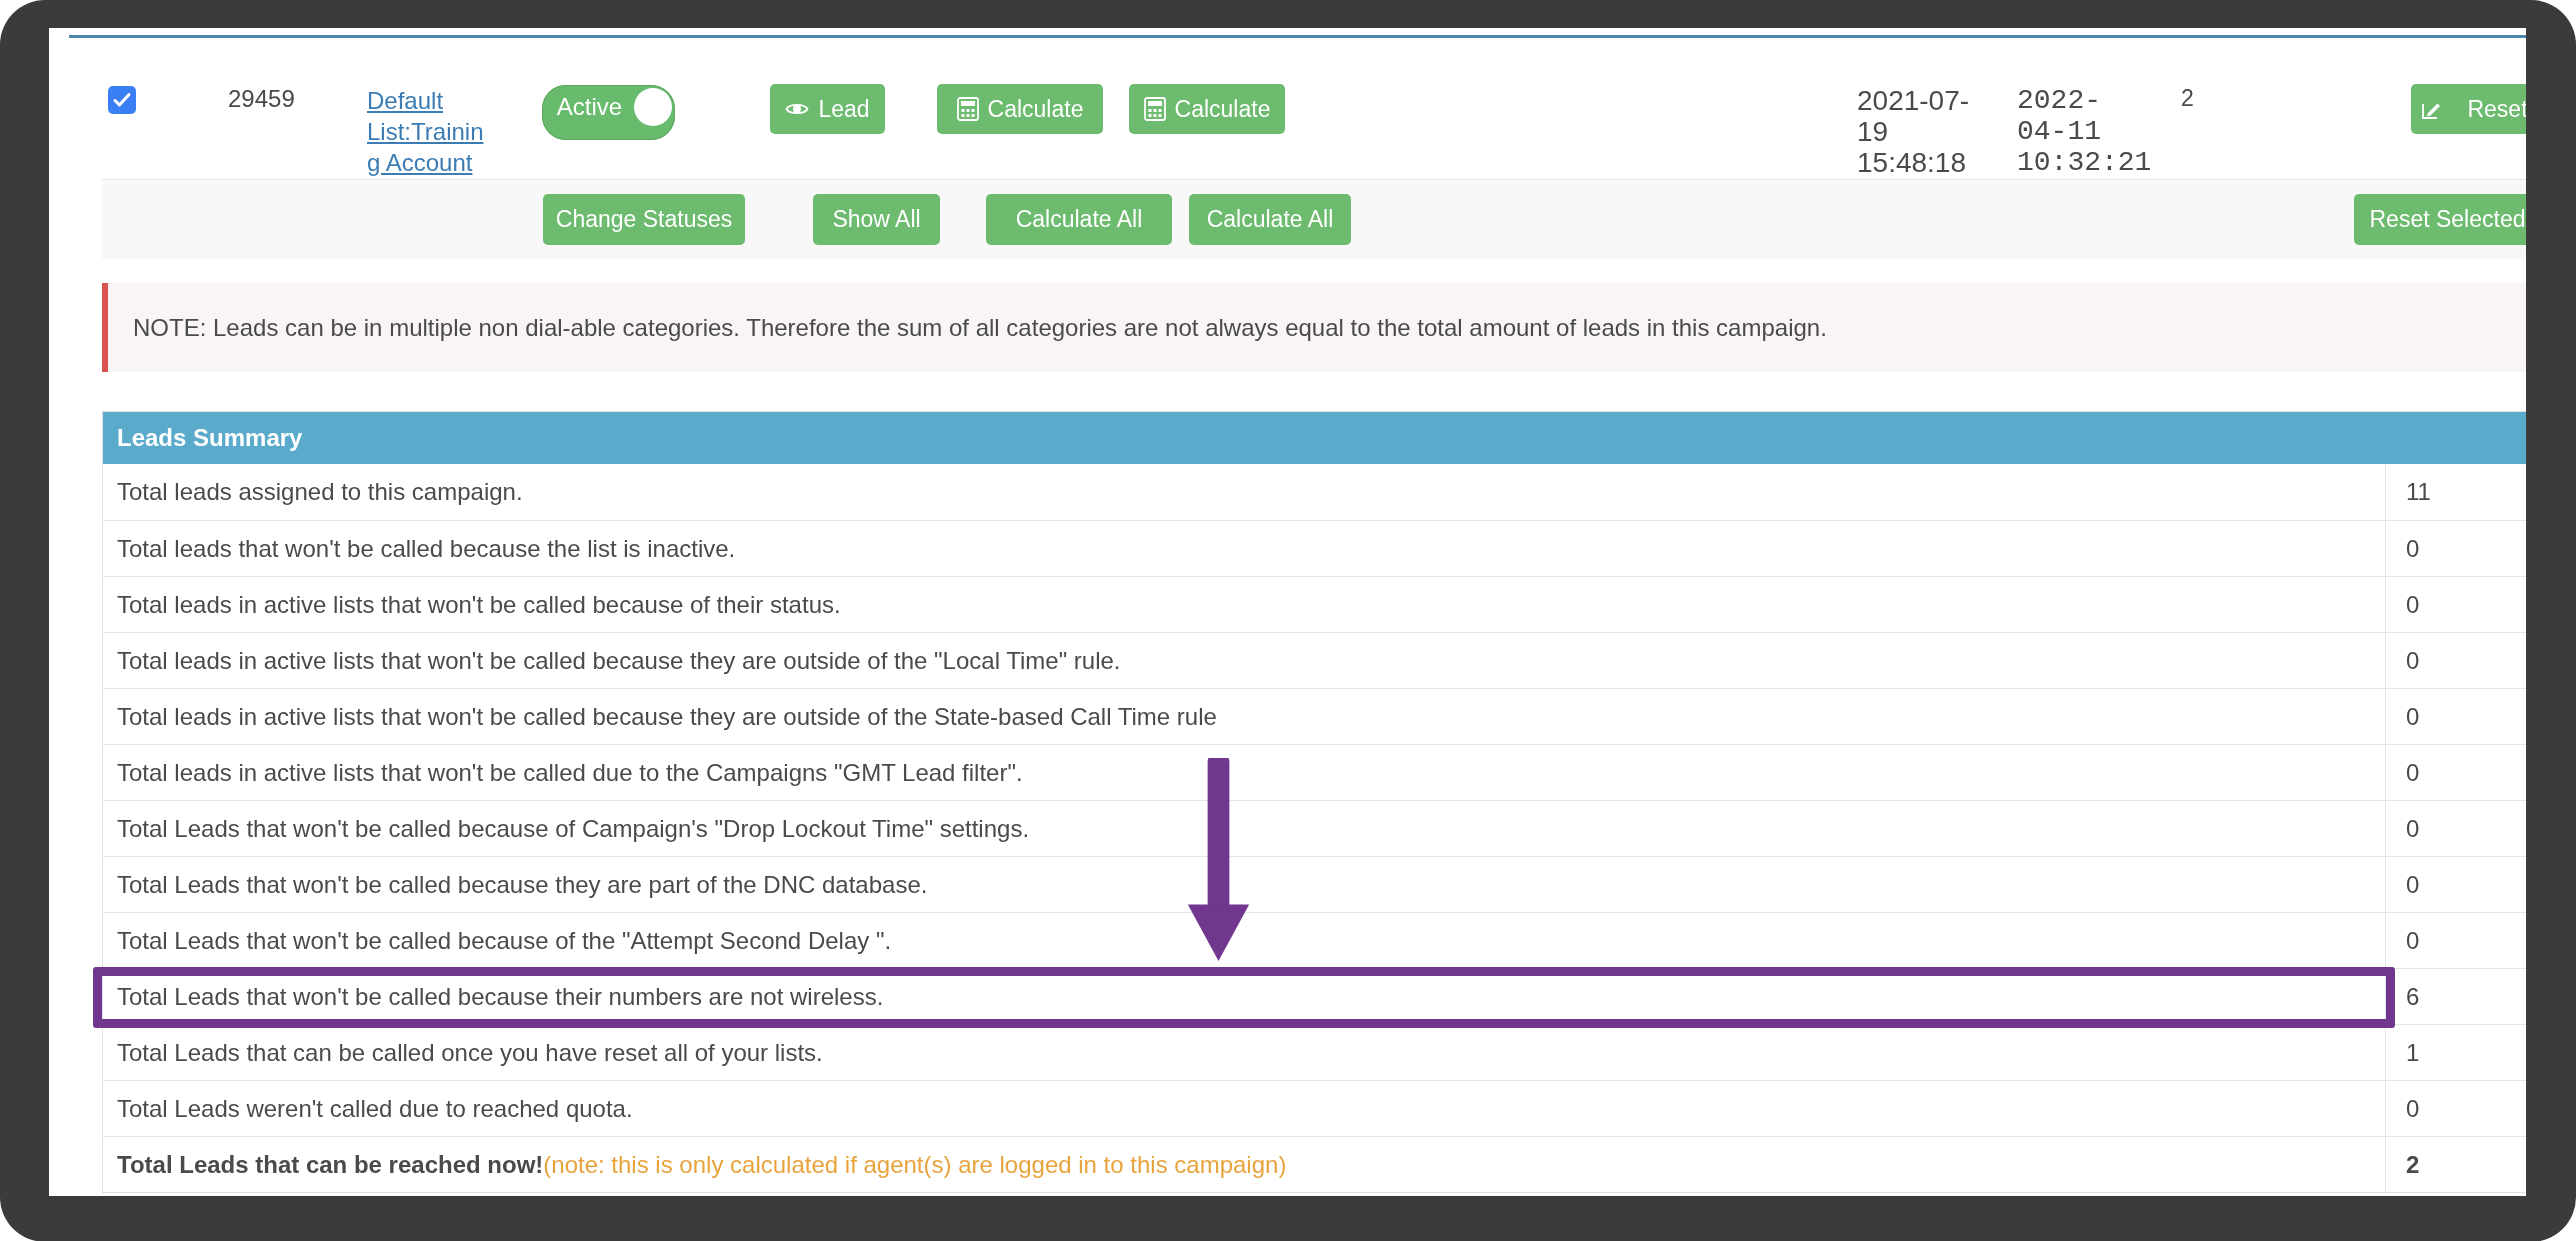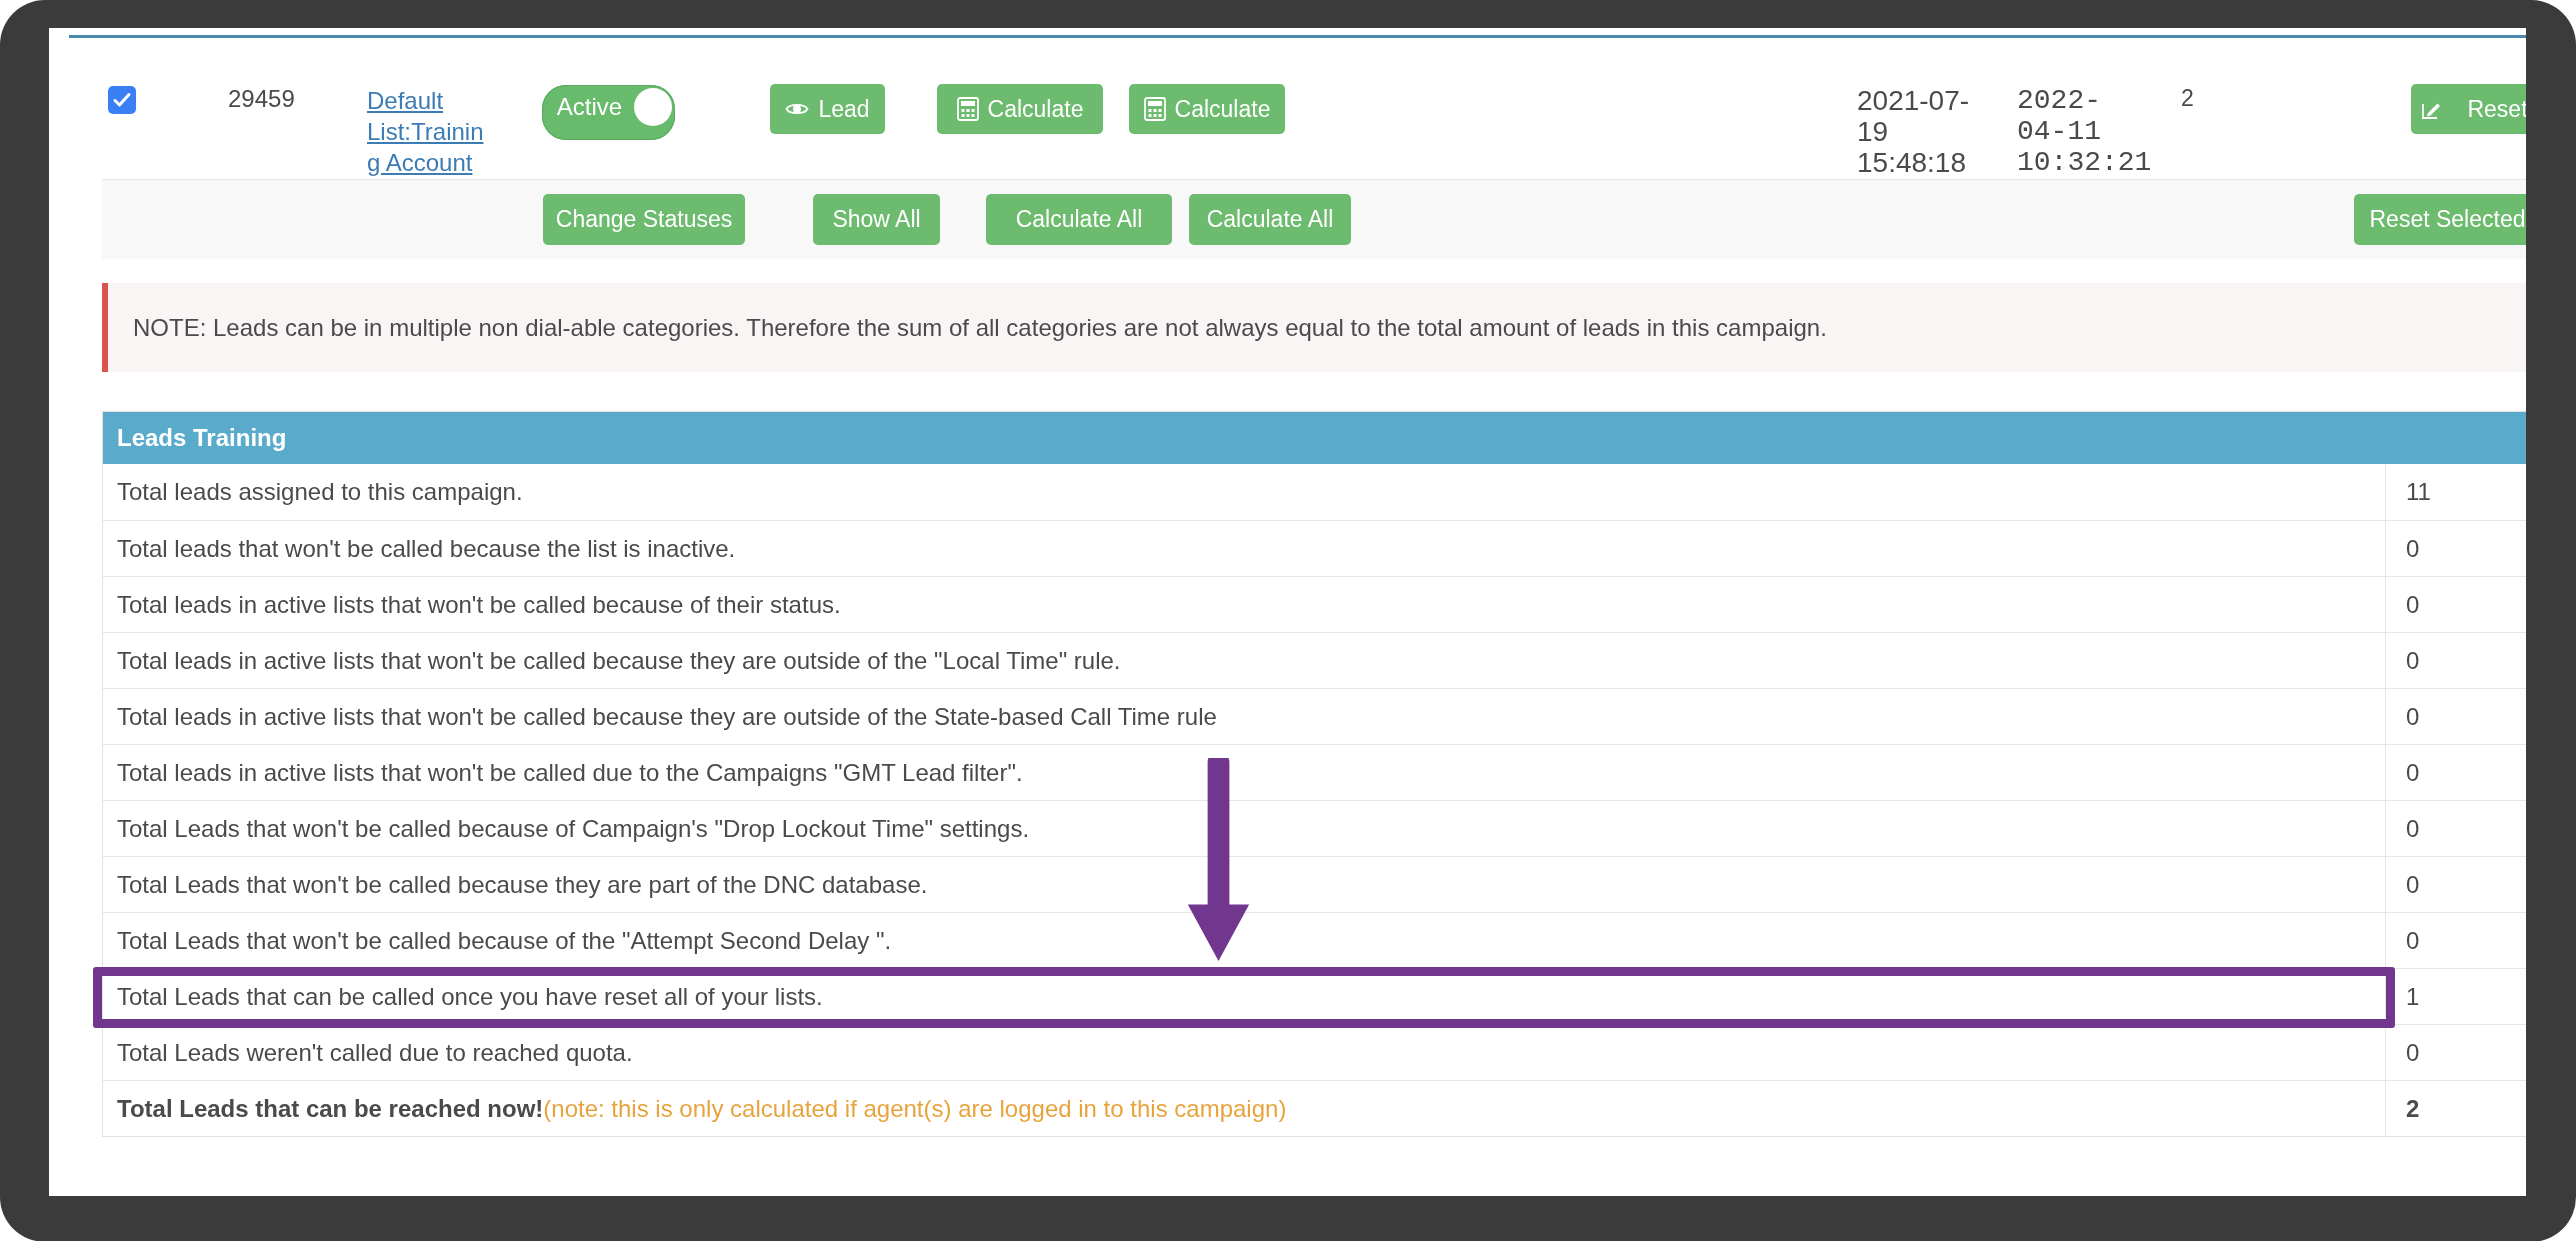--- a/index.html
+++ b/index.html
@@ -360,21 +360,21 @@
         <button class="btn" id="btn-calculate-all-1">Calculate All</button>
         <button class="btn" id="btn-calculate-all-2">Calculate All</button>
         <button class="btn" id="btn-reset-selected">Reset Selected</button>
       </div>
 
       <div class="note">
         <span>NOTE: Leads can be in multiple non dial-able categories. Therefore the sum of all categories are not always equal to the total amount of leads in this campaign.</span>
       </div>
 
       <div class="table">
-        <div class="table-head">Leads Training</div>
+        <div class="table-head">Leads Summary</div>
         <div id="rows-host">
             <div class="trow">
               <div class="tlabel">Total leads assigned to this campaign.</div>
               <div class="tvalue">11</div>
             </div>
             <div class="trow">
               <div class="tlabel">Total leads that won't be called because the list is inactive.</div>
               <div class="tvalue">0</div>
             </div>
             <div class="trow">
@@ -397,20 +397,24 @@
               <div class="tlabel">Total Leads that won't be called because of Campaign's "Drop Lockout Time" settings.</div>
               <div class="tvalue">0</div>
             </div>
             <div class="trow">
               <div class="tlabel">Total Leads that won't be called because they are part of the DNC database.</div>
               <div class="tvalue">0</div>
             </div>
             <div class="trow">
               <div class="tlabel">Total Leads that won't be called because of the "Attempt Second Delay ".</div>
               <div class="tvalue">0</div>
+            </div>
+            <div class="trow">
+              <div class="tlabel">Total Leads that won't be called because their numbers are not wireless.</div>
+              <div class="tvalue">6</div>
             </div>
             <div class="trow">
               <div class="tlabel">Total Leads that can be called once you have reset all of your lists.</div>
               <div class="tvalue">1</div>
             </div>
             <div class="trow">
               <div class="tlabel">Total Leads weren't called due to reached quota.</div>
               <div class="tvalue">0</div>
             </div>
           </div>

